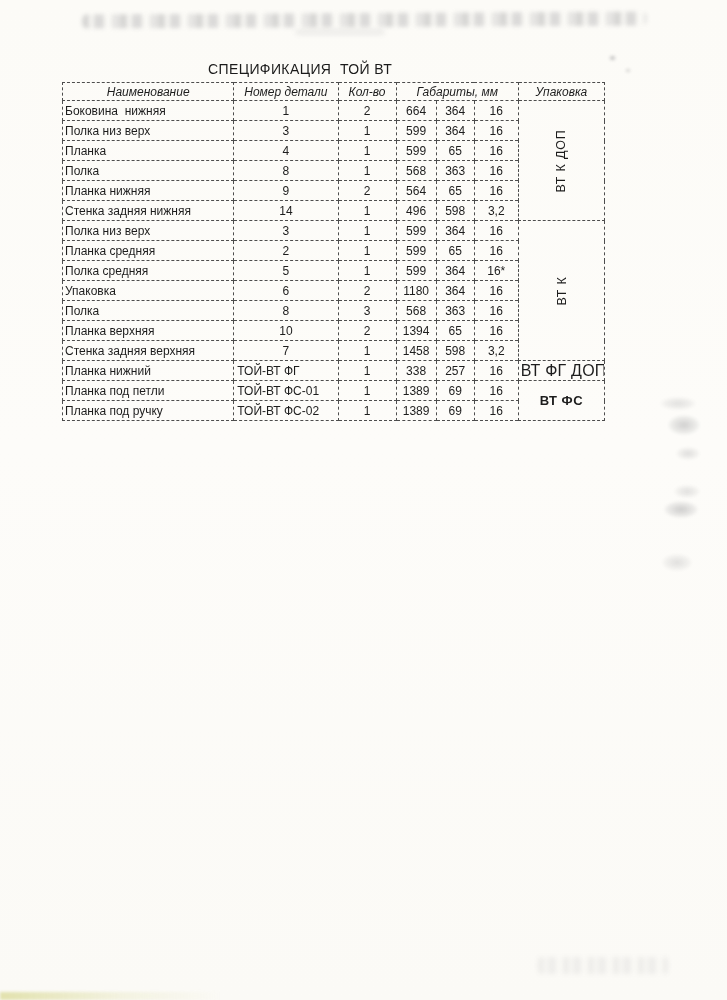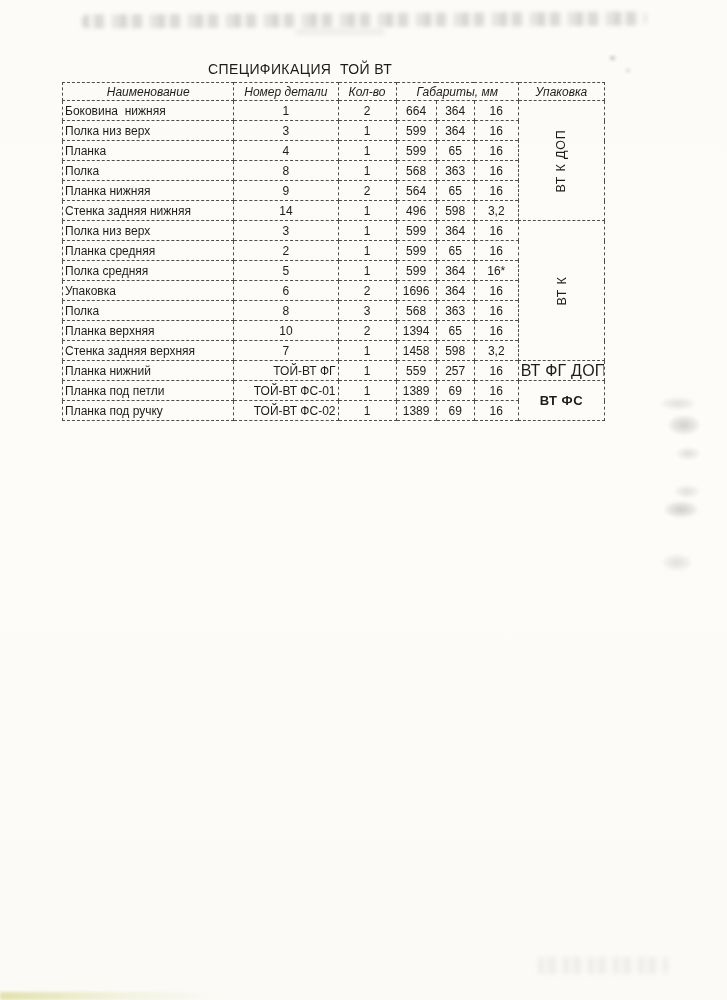--- a/index.html
+++ b/index.html
@@ -44,21 +44,21 @@
   }
   table.spec th {
     height: 17px;
     font-weight: normal;
     white-space: nowrap;
     font-style: italic;
   }
   table.spec td { height: 19px; }
   td.c-name  { text-align: left; padding-left: 4px; white-space: pre; }
   td.c-part  { text-align: center; }
-  td.c-part.left { text-align: right; padding-left: 3px; white-space: nowrap; }
+  td.c-part.left { text-align: left; padding-left: 3px; white-space: nowrap; }
   td.c-qty   { text-align: center; }
   td.c-dim   { text-align: center; white-space: nowrap; padding: 0 1px; }
   td.c-pack  { text-align: center; vertical-align: middle; }
   .c-pack .pack-label { display: inline-block; white-space: nowrap; }
   .c-pack.vertical .pack-label {
     transform: rotate(-90deg);
     font-size: 12.5px;
     letter-spacing: 0.8px;
   }
   .c-pack.horizontal .pack-label { font-size: 16px; letter-spacing: 0.2px; }
@@ -223,21 +223,21 @@
           <td class="c-part">5</td>
           <td class="c-qty">1</td>
           <td class="c-dim">599</td>
           <td class="c-dim">364</td>
           <td class="c-dim">16*</td>
         </tr>
         <tr>
           <td class="c-name">Упаковка</td>
           <td class="c-part">6</td>
           <td class="c-qty">2</td>
-          <td class="c-dim">1696</td>
+          <td class="c-dim">1180</td>
           <td class="c-dim">364</td>
           <td class="c-dim">16</td>
         </tr>
         <tr>
           <td class="c-name">Полка</td>
           <td class="c-part">8</td>
           <td class="c-qty">3</td>
           <td class="c-dim">568</td>
           <td class="c-dim">363</td>
           <td class="c-dim">16</td>
@@ -255,21 +255,21 @@
           <td class="c-part">7</td>
           <td class="c-qty">1</td>
           <td class="c-dim">1458</td>
           <td class="c-dim">598</td>
           <td class="c-dim">3,2</td>
         </tr>
         <tr>
           <td class="c-name">Планка нижний</td>
           <td class="c-part left">ТОЙ-ВТ ФГ</td>
           <td class="c-qty">1</td>
-          <td class="c-dim">559</td>
+          <td class="c-dim">338</td>
           <td class="c-dim">257</td>
           <td class="c-dim">16</td>
           <td rowspan="1" class="c-pack horizontal"><span class="pack-label">ВТ ФГ ДОП</span></td>
         </tr>
         <tr>
           <td class="c-name">Планка под петли</td>
           <td class="c-part left">ТОЙ-ВТ ФС-01</td>
           <td class="c-qty">1</td>
           <td class="c-dim">1389</td>
           <td class="c-dim">69</td>

